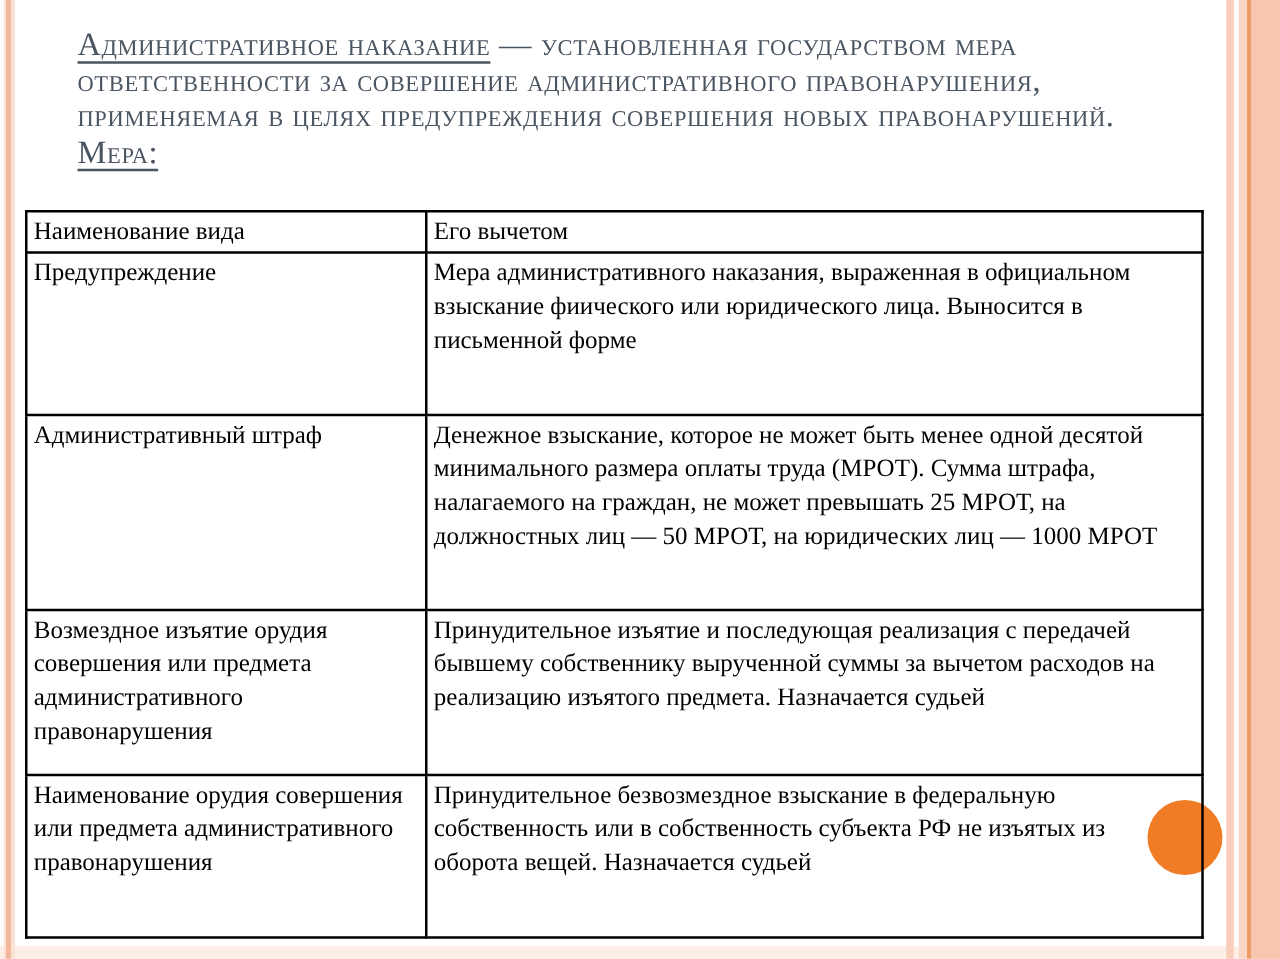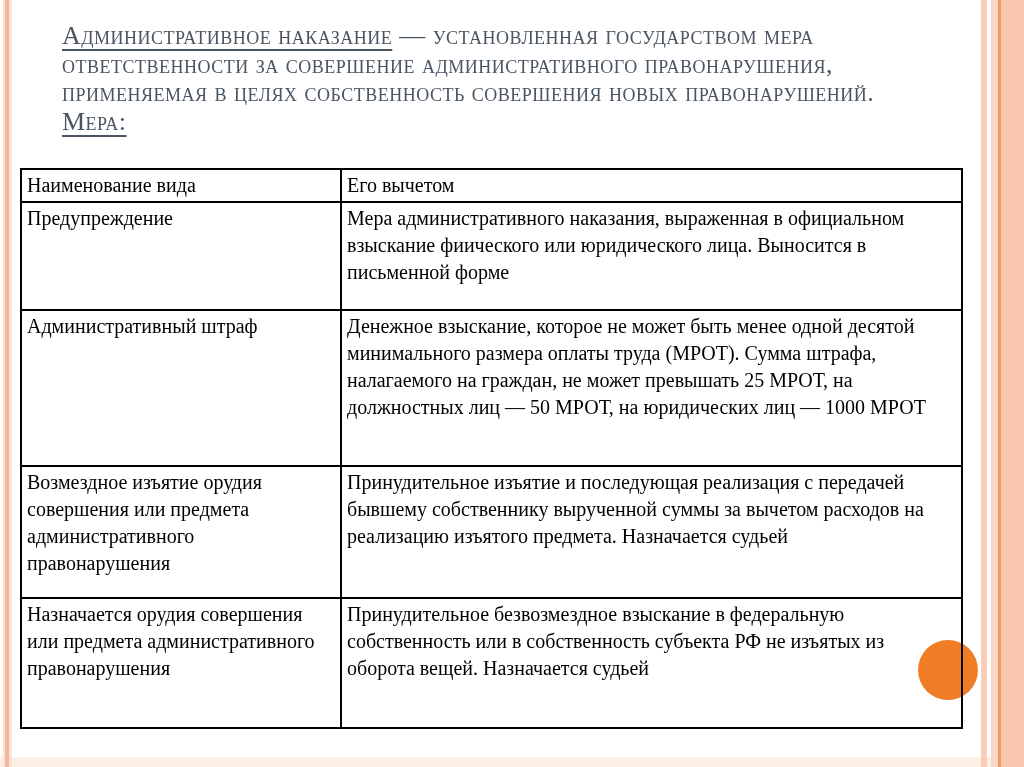--- a/index.html
+++ b/index.html
@@ -75,35 +75,35 @@
     color: #000000;
     text-align: left;
     vertical-align: top;
     padding: 2px 8px 2px 5px;
     background: transparent;
     overflow: hidden;
   }
   .col-name  { width: 320px; }
   .col-desc  { width: 621px; }
   .row-header { height: 31px; }
-  .row-1 { height: 108px; margin-left: 18px; }
+  .row-1 { height: 130px; margin-left: 18px; }
   .row-2 { height: 156px; }
   .row-3 { height: 132px; }
   .row-4 { height: 130px; }
 </style>
 </head>
 <body>
 
 <div class="bottom-strip"></div>
 <div class="left-stripe"></div>
 <div class="right-thin-stripe"></div>
 <div class="right-band"></div>
 <div class="accent-circle"></div>
 
-<div class="slide-title"><span class="u">Административное наказание</span><span> — установленная государством мера ответственности за совершение административного правонарушения, применяемая в целях собственность совершения новых правонарушений. </span><span class="u">Мера:</span></div>
+<div class="slide-title"><span class="u">Административное наказание</span><span> — установленная государством мера ответственности за совершение административного правонарушения, применяемая в целях предупреждения совершения новых правонарушений. </span><span class="u">Мера:</span></div>
 
 <table class="types-table">
   <colgroup>
     <col class="col-name">
     <col class="col-desc">
   </colgroup>
   <tbody>
       <tr class="row-header">
     <th>Наименование вида</th>
     <th>Его вычетом</th>
@@ -114,17 +114,17 @@
   </tr>
   <tr class="row-2">
     <td>Административный штраф</td>
     <td>Денежное взыскание, которое не может быть менее одной десятой минимального размера оплаты труда (МРОТ). Сумма штрафа, налагаемого на граждан, не может превышать 25 МРОТ, на должностных лиц — 50 МРОТ, на юридических лиц — 1000 МРОТ</td>
   </tr>
   <tr class="row-3">
     <td>Возмездное изъятие орудия совершения или предмета административного правонарушения</td>
     <td>Принудительное изъятие и последующая реализация с передачей бывшему собственнику вырученной суммы за вычетом расходов на реализацию изъятого предмета. Назначается судьей</td>
   </tr>
   <tr class="row-4">
-    <td>Назначается орудия совершения или предмета административного правонарушения</td>
+    <td>Наименование орудия совершения или предмета административного правонарушения</td>
     <td>Принудительное безвозмездное взыскание в федеральную собственность или в собственность субъекта РФ не изъятых из оборота вещей. Назначается судьей</td>
   </tr>
 </tbody>
   </table>
 
 </body></html>

